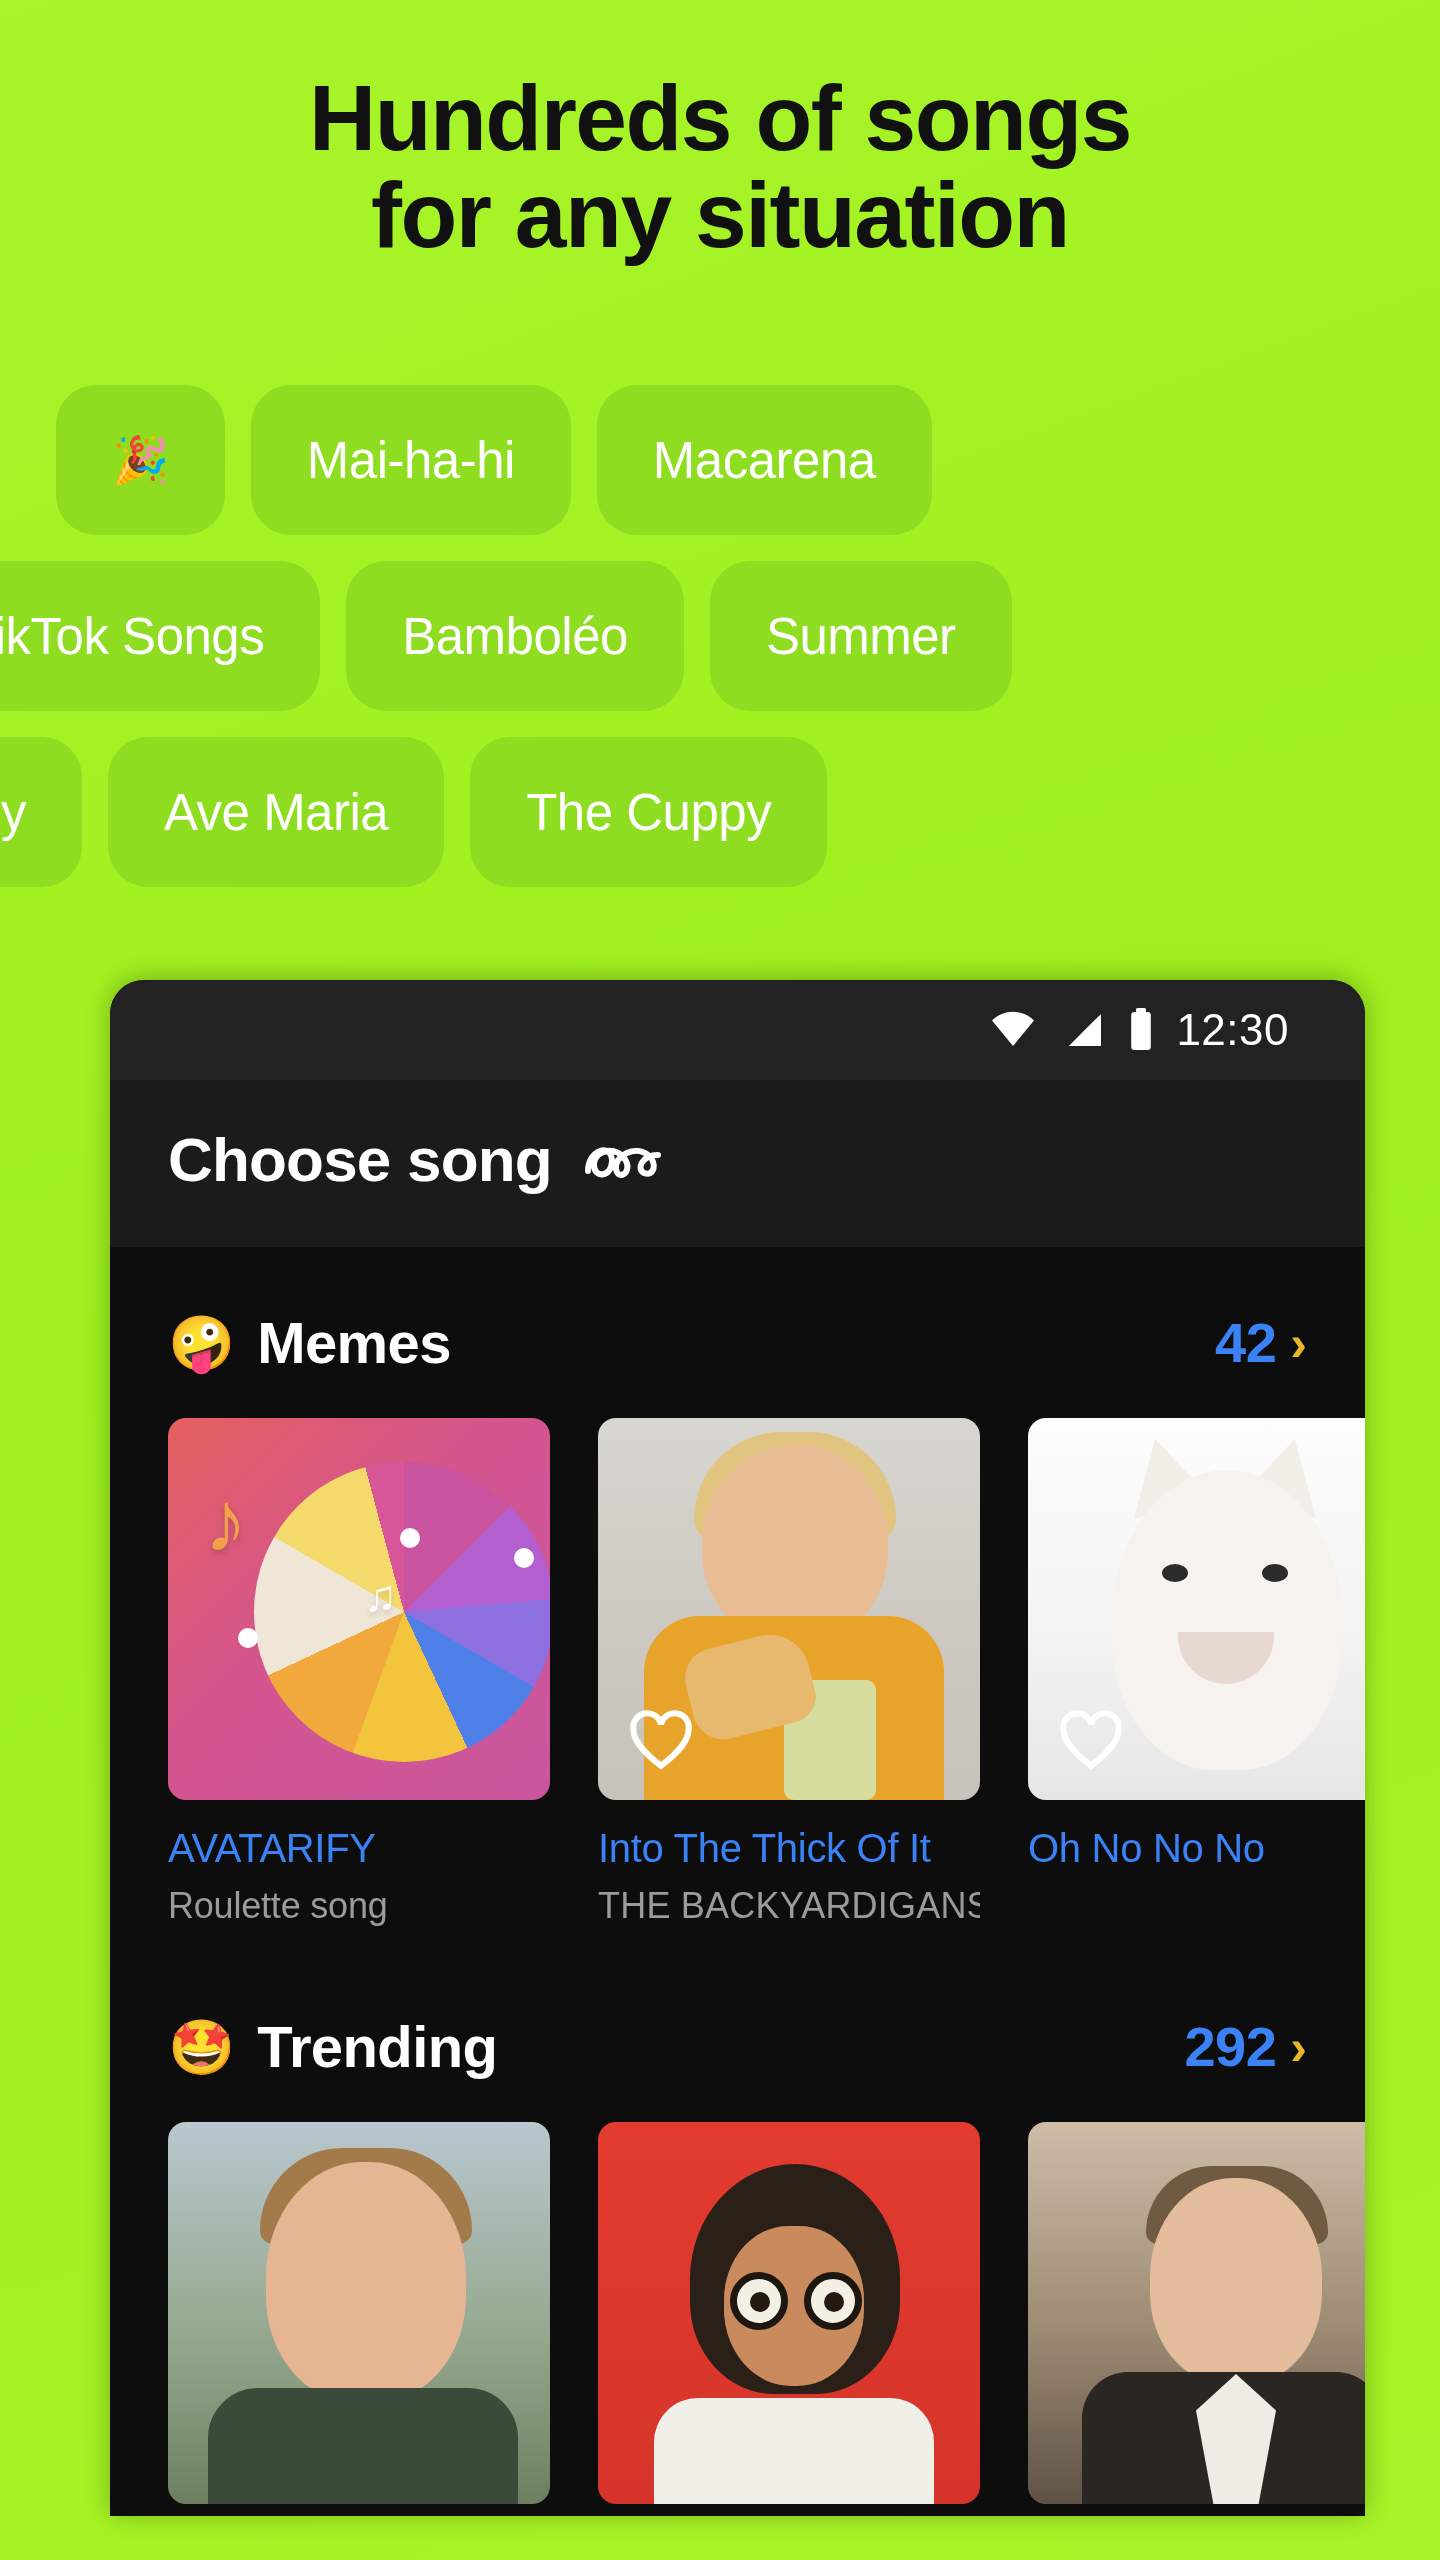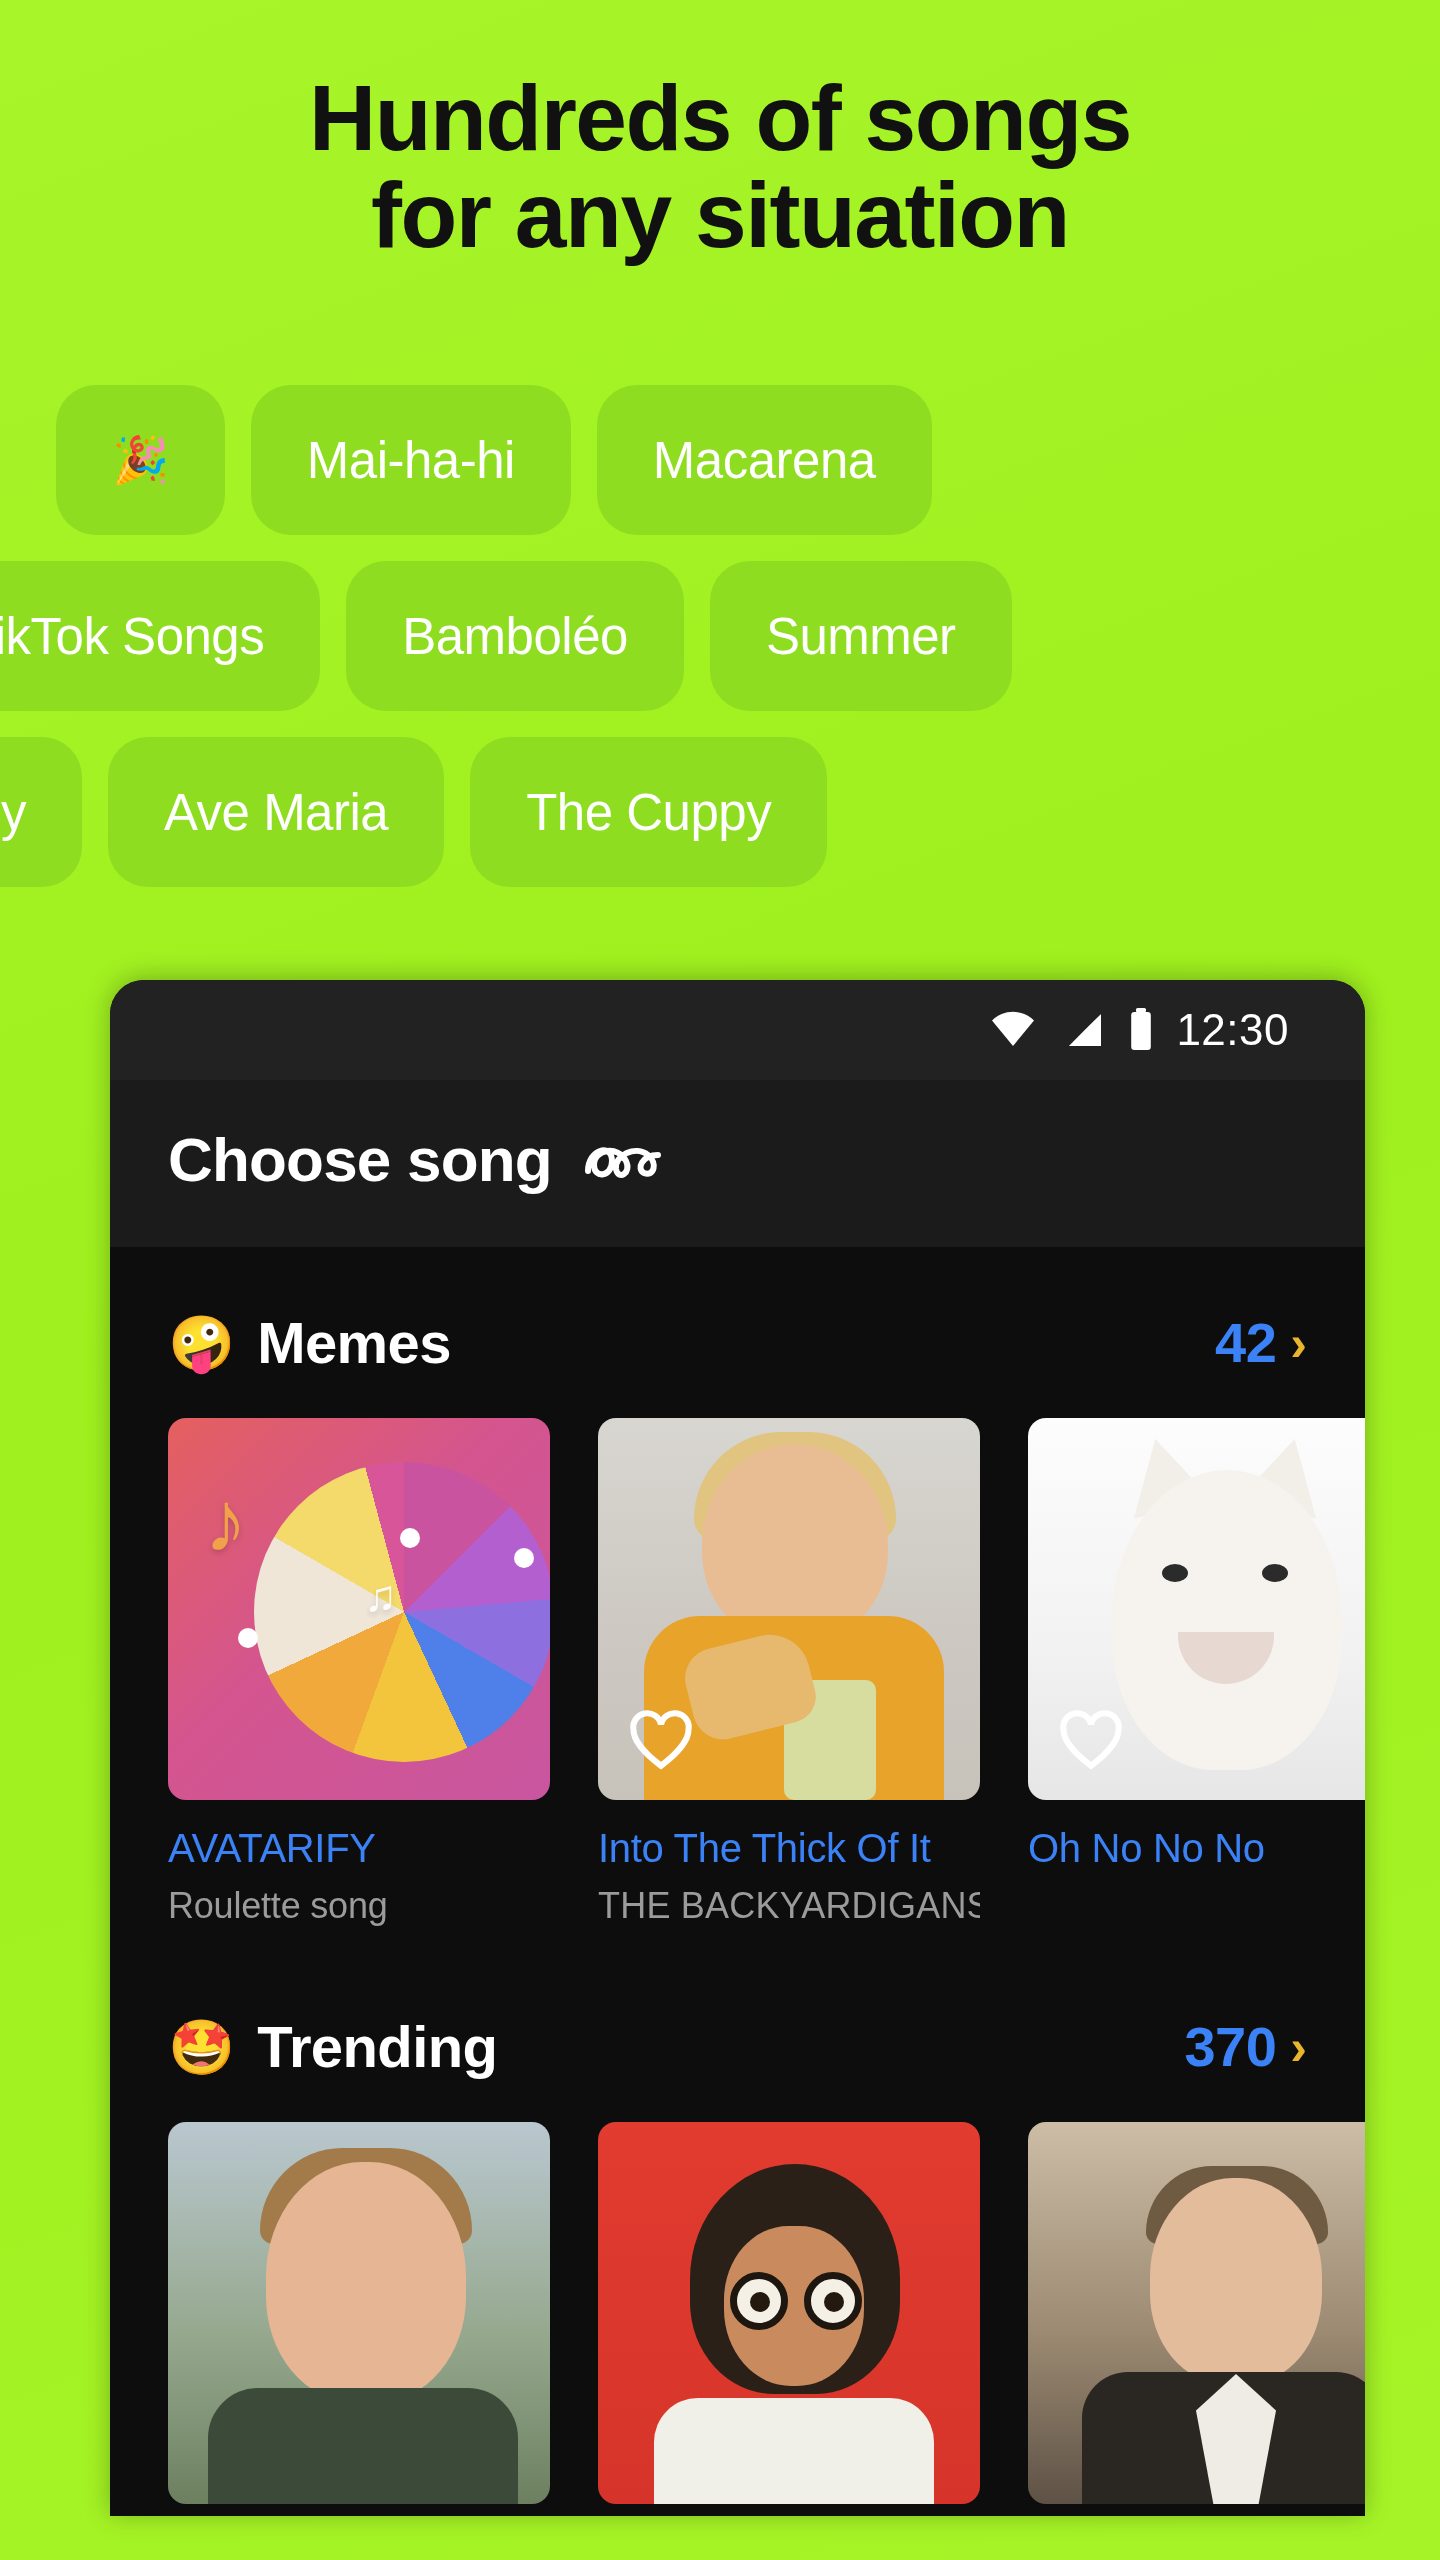--- a/index.html
+++ b/index.html
@@ -320,21 +320,21 @@
         </div>
         <div class="card-title">Oh No No No</div>
         <div class="card-sub"></div>
       </div>
     </div>
 
     <div class="section-head" style="padding-top:86px;">
       <span class="sec-emoji">🤩</span>
       <span class="sec-title">Trending</span>
       <span class="sec-spacer"></span>
-      <span class="sec-count">370</span>
+      <span class="sec-count">292</span>
       <span class="sec-chev">›</span>
     </div>
 
     <div class="cards">
       <div class="card">
         <div class="thumb art-brad">
           <span class="brad-hair"></span>
           <span class="brad-head"></span>
           <span class="brad-body"></span>
         </div>

